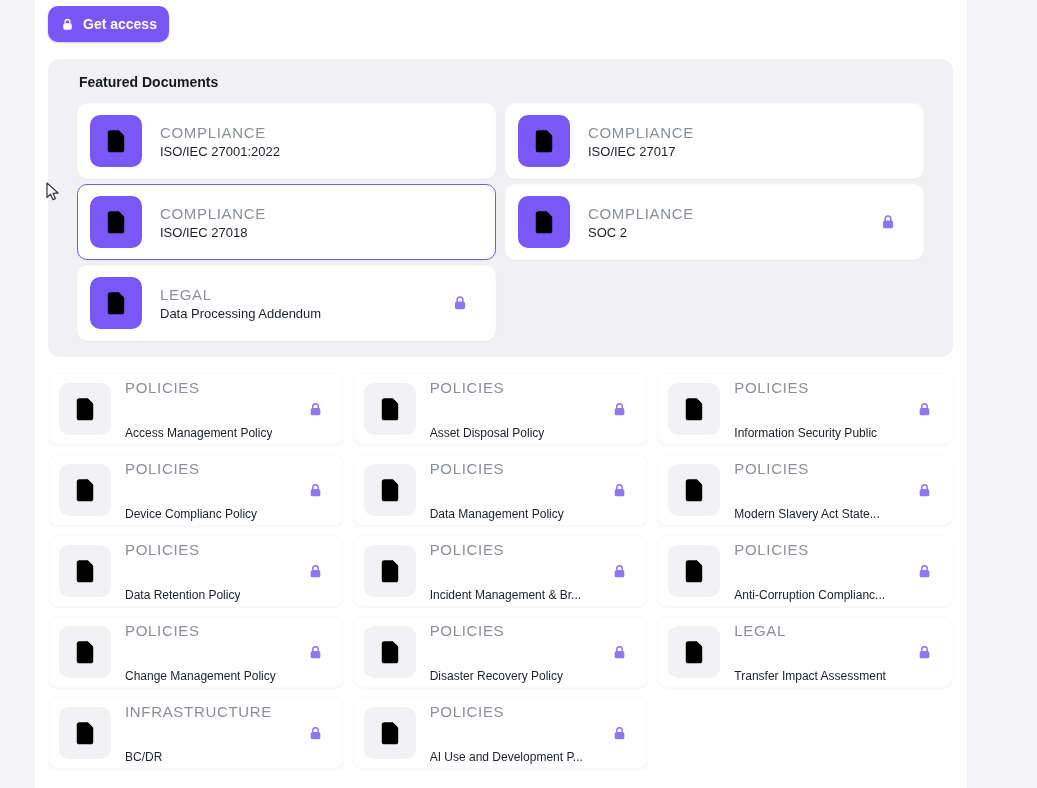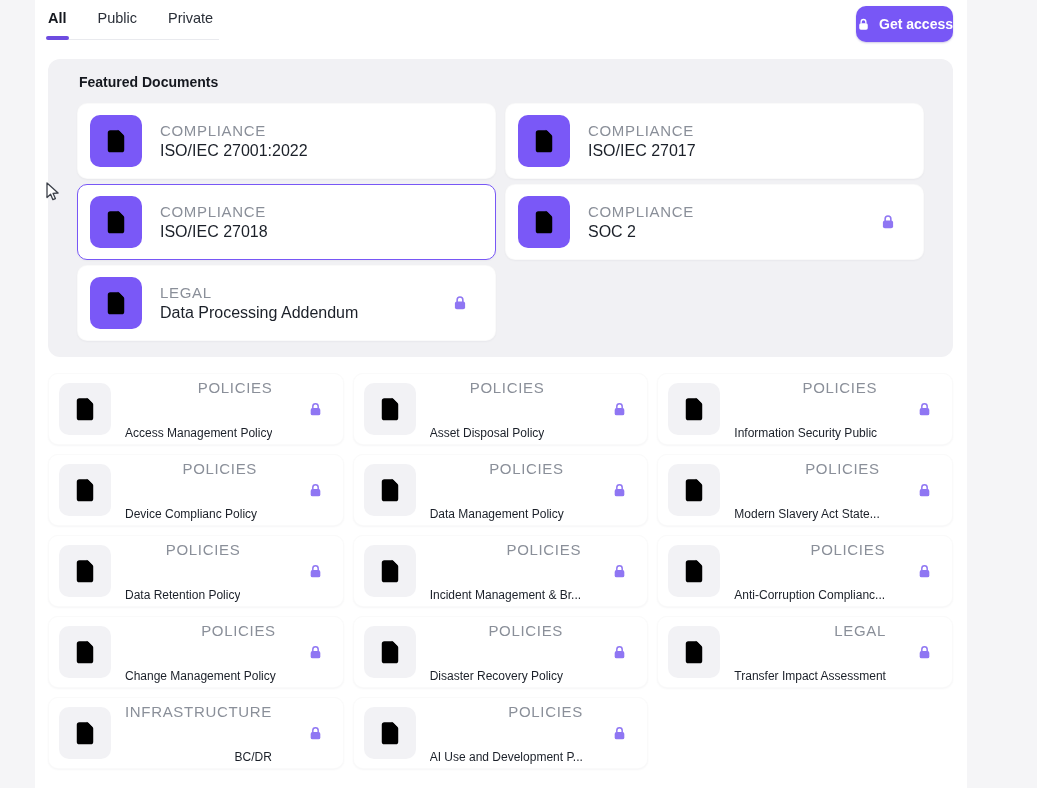--- a/index.html
+++ b/index.html
@@ -30,21 +30,21 @@
   .tab.active::after {
     content:""; position:absolute; left:-2px; right:-2px; bottom:-1px;
     height:4px; border-radius:3px; background:#6d4ce0;
   }
   .actions { display:flex; gap:9px; }
   .btn {
     height:36px; border-radius:10px; display:flex; align-items:center; gap:8px;
     font-size:14px; font-weight:700; font-family:inherit; cursor:pointer;
   }
   .btn-primary {
-    background:#7857f6; color:#ffffff; border:none; padding:0 0;
+    background:#7857f6; color:#ffffff; border:none; padding:0 12px;
     box-shadow:0 1px 2px rgba(60,40,150,.25);
   }
   .btn-secondary {
     background:#ffffff; color:#16191f; border:1px solid #e2e3e8; padding:0 15px;
     box-shadow:0 1px 2px rgba(16,24,40,.06);
   }
   .btn svg { display:block; }
 
   
   .featured-panel {
@@ -69,31 +69,31 @@
   .tile svg { width:26px; height:26px; }
   .tile-featured { width:52px; height:52px; background:#7a58f7; --fg:#ffffff; --bg:#7a58f7; }
   .tile-doc      { width:52px; height:52px; background:#f2f2f5; --fg:#6b4ce6; --bg:#f2f2f5; }
 
   .meta { display:flex; flex-direction:column; gap:3px; min-width:0; }
   .cat {
     font-size:15px; color:#8a8f99; letter-spacing:.045em; text-transform:uppercase;
     font-weight:500;
   }
   .ttl {
-    font-size:16px; color:#1b2029; white-space:nowrap; overflow:hidden;
+    font-size:13px; color:#1b2029; white-space:nowrap; overflow:hidden;
     text-overflow:ellipsis;
   }
 
   .lock { margin-left:auto; flex:0 0 auto; color:#8f76f3; display:flex; }
   .fcard .lock { margin-right:14px; }
   .lock svg { width:18px; height:18px; }
 
   
   .docs-grid {
-    margin-top:16px; display:grid; grid-template-columns:repeat(3,1fr); gap:9px;text-align:right;
+    margin-top:16px; display:grid; grid-template-columns:repeat(3,1fr); gap:9px;
   }
   .dcard { height:72px; padding:10px; gap:14px; }
   .dcard .ttl { font-size:12px;margin-top:27px; }
   .dcard .lock { margin-right:9px; }
   .dcard .lock svg { width:17px; height:17px; }
 
   
   .cursor { position:absolute; left:44px; top:182px; z-index:20; pointer-events:none; }
 </style>
 </head>
@@ -109,25 +109,20 @@
     <g id="lock-glyph">
       <path d="M8.2 10.5V7.8a3.8 3.8 0 0 1 7.6 0v2.7" fill="none" stroke="currentColor" stroke-width="2.1"></path>
       <rect x="5.2" y="10" width="13.6" height="10.2" rx="2.6" fill="currentColor"></rect>
     </g>
   </defs>
 </svg>
 
 <div class="content">
 
   <div class="topbar">
-    <div class="tabs">
-      <button class="tab active">All</button>
-      <button class="tab">Public</button>
-      <button class="tab">Private</button>
-    </div>
     <div class="actions">
       <button class="btn btn-primary">
         <span style="display:flex;color:#fff">
           <svg width="15" height="15" viewBox="0 0 24 24">
               <use href="#lock-glyph"></use>
             </svg>
         </span>
         <span>Get access</span>
       </button>
     </div>

